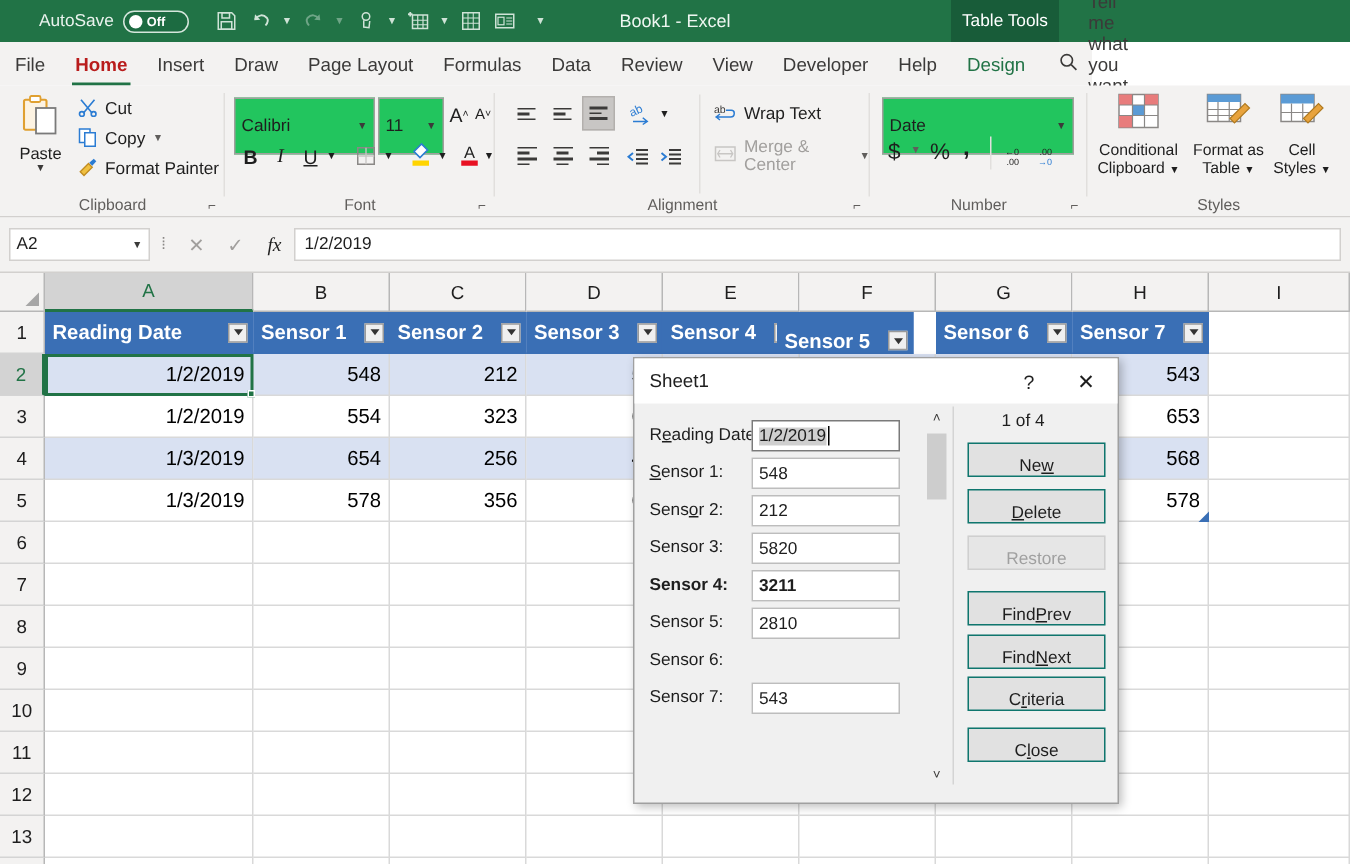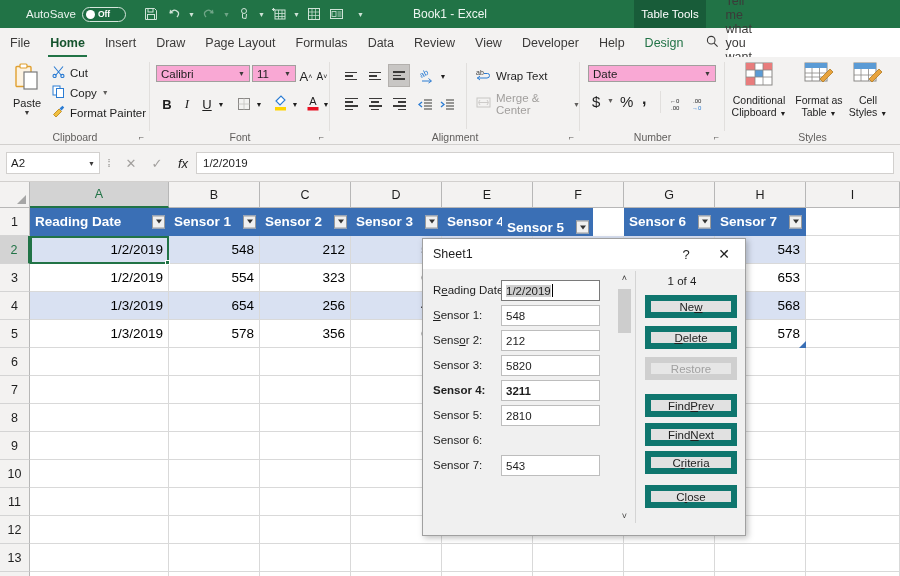--- a/index.html
+++ b/index.html
@@ -54,21 +54,21 @@
 
   
   .tabbar {
     position: absolute; left: 0; top: 28px; width: 728px; height: 29px;
     background: #f3f2f1; display: flex; align-items: flex-end;
   }
   .tab {
     padding: 0 10px; height: 28px; line-height: 28px;
     font-size: 12.5px; color: #3b3a39; position: relative; white-space: nowrap;
   }
-  .tab.active { color: #14532d; font-weight: bold; }
+  .tab.active { color: #b91c1c; font-weight: bold; }
   .tab.active:after {
     content: ""; position: absolute; left: 8px; right: 8px; bottom: 0;
     height: 2.5px; background: #217346;
   }
   .tab.contextual { color: #217346; }
   .tellme { display: flex; align-items: center; gap: 7px; margin-left: 12px; height: 28px; }
   .tellme-txt { font-size: 12.5px; color: #3b3a39; }
 
   
   .ribbon {
@@ -96,22 +96,22 @@
   .paste-caret { font-size: 7px; color: #3b3a39; line-height: 7px; }
   .cb-item {
     position: absolute; left: 52px; height: 19px;
     display: flex; align-items: center; gap: 5px;
     font-size: 11.5px; color: #1e1e1e;
   }
   .mini-caret { font-size: 7px; color: #605e5c; }
 
   
   .combo {
-    position: absolute; background: #f9a8d4; border: 1px solid #a19f9d;
-    height: 17px; display: flex; align-items: center;
+    position: absolute; background: #22c55e; border: 1px solid #a19f9d;
+    height: 38px; display: flex; align-items: center;
     padding-left: 4px; font-size: 11.5px; color: #1e1e1e;
   }
   .combo .cc { margin-left: auto; margin-right: 4px; font-size: 7px; color: #3b3a39; }
   .ic-btn {
     position: absolute; height: 22px; display: flex; align-items: center;
     justify-content: center; font-size: 12px; color: #1e1e1e;
   }
   .ic-btn.sel { background: #c8c6c4; border: 1px solid #b3b0ad; }
 
   
@@ -138,21 +138,21 @@
     border-bottom: 1px solid #d2d0ce;
   }
   .namebox {
     margin-left: 6px; width: 94px; height: 22px; background: #fff;
     border: 1px solid #d2d0ce; display: flex; align-items: center;
     padding: 0 4px; font-size: 11.5px; color: #1e1e1e;
   }
   .namebox .cc { margin-left: auto; font-size: 7px; color: #3b3a39; }
   .fb-dots { width: 18px; text-align: center; color: #8a8886; font-size: 11px; letter-spacing: 0; }
   .fb-ic { width: 26px; text-align: center; font-size: 13px; color: #a19f9d; }
-  .fb-ic.fx { font-style: italic; color: #1e1e1e; font-family: Liberation Sans, sans-serif; }
+  .fb-ic.fx { font-style: italic; color: #1e1e1e; font-family: Liberation Serif, serif; }
   .fb-input {
     flex: 1; height: 22px; background: #fff; border: 1px solid #d2d0ce;
     border-left: 1px solid #d2d0ce; margin-right: 6px;
     display: flex; align-items: center; padding-left: 6px;
     font-size: 11.5px; color: #1e1e1e;
   }
 
   
   .grid { position: absolute; left: 0; top: 182px; width: 900px; height: 394px; background: #fff; }
   .corner {
@@ -264,22 +264,22 @@
   .dlg-vsep {
     position: absolute; left: 212px; top: 32px; width: 1px; height: 252px;
     background: #d4d4d4;
   }
   .rec-count {
     position: absolute; left: 211px; top: 36px; width: 96px;
     text-align: center; font-size: 11.5px; color: #1e1e1e;
   }
   .dbtn {
     position: absolute; left: 222px; width: 92px; height: 23px;
-    background: #e1e1e1; border: 6px solid #0f766e;
-    display: flex; align-items: flex-start; justify-content: center;
+    background: #e1e1e1; border: 1px solid #0f766e;
+    display: flex; align-items: flex-end; justify-content: center;
     font-size: 11.5px; color: #1e1e1e;
   }
   .dbtn.disabled { color: #a0a0a0; border-color: #cfcfcf; background: #e6e6e6; }
   .dbtn u { text-decoration: underline; }
 </style>
 </head>
 <body>
 
 <div id="app">
 
@@ -773,21 +773,21 @@
       <span class="filter-btn"></span>
     </div>
     <div class="cell hdrcell" style="left:351px;top:26px;width:91px;height:28px">
       <span>Sensor 3</span>
       <span class="filter-btn"></span>
     </div>
     <div class="cell hdrcell" style="left:442px;top:26px;width:91px;height:28px">
       <span>Sensor 4</span>
       <span class="filter-btn"></span>
     </div>
-    <div class="cell hdrcell" style="left:502px;top:26px;width:91px;height:39px">
+    <div class="cell hdrcell" style="left:518px;top:26px;width:91px;height:39px">
       <span>Sensor 5</span>
       <span class="filter-btn"></span>
     </div>
     <div class="cell hdrcell" style="left:624px;top:26px;width:91px;height:28px">
       <span>Sensor 6</span>
       <span class="filter-btn"></span>
     </div>
     <div class="cell hdrcell" style="left:715px;top:26px;width:91px;height:28px">
       <span>Sensor 7</span>
       <span class="filter-btn"></span>

